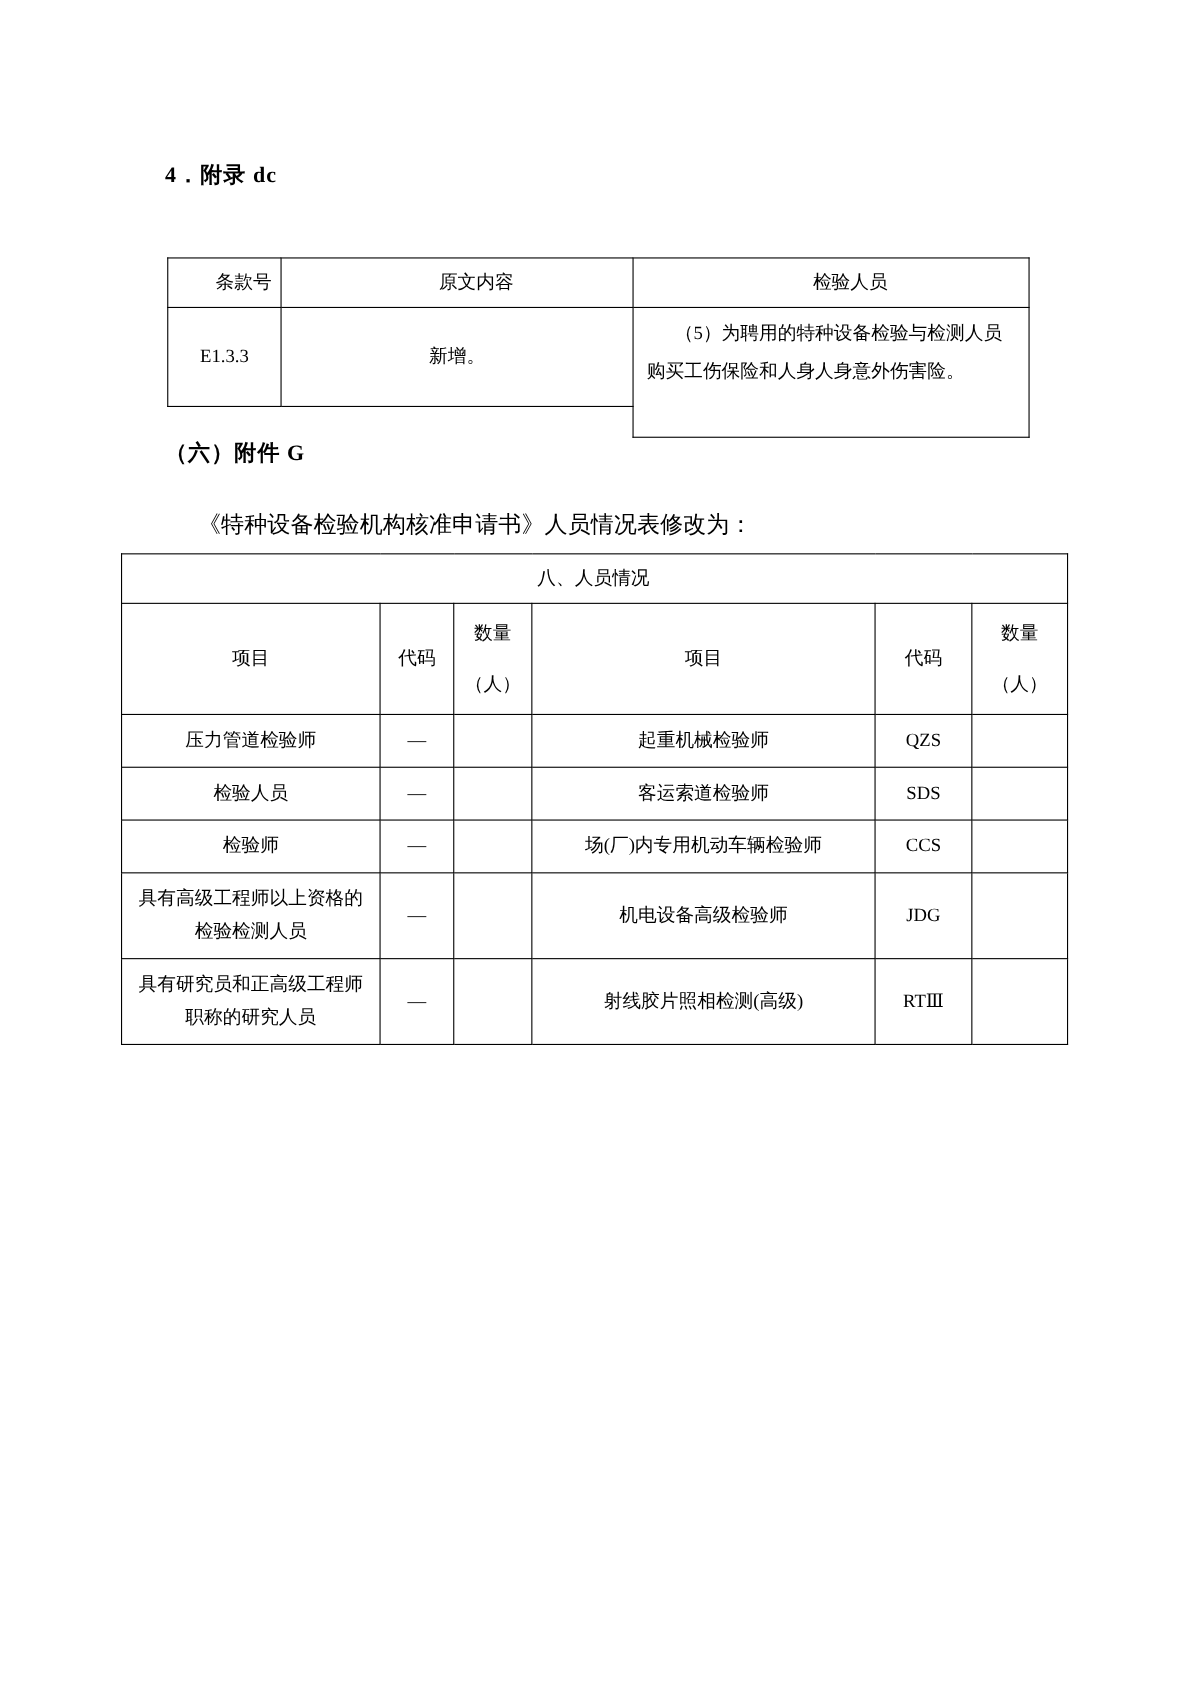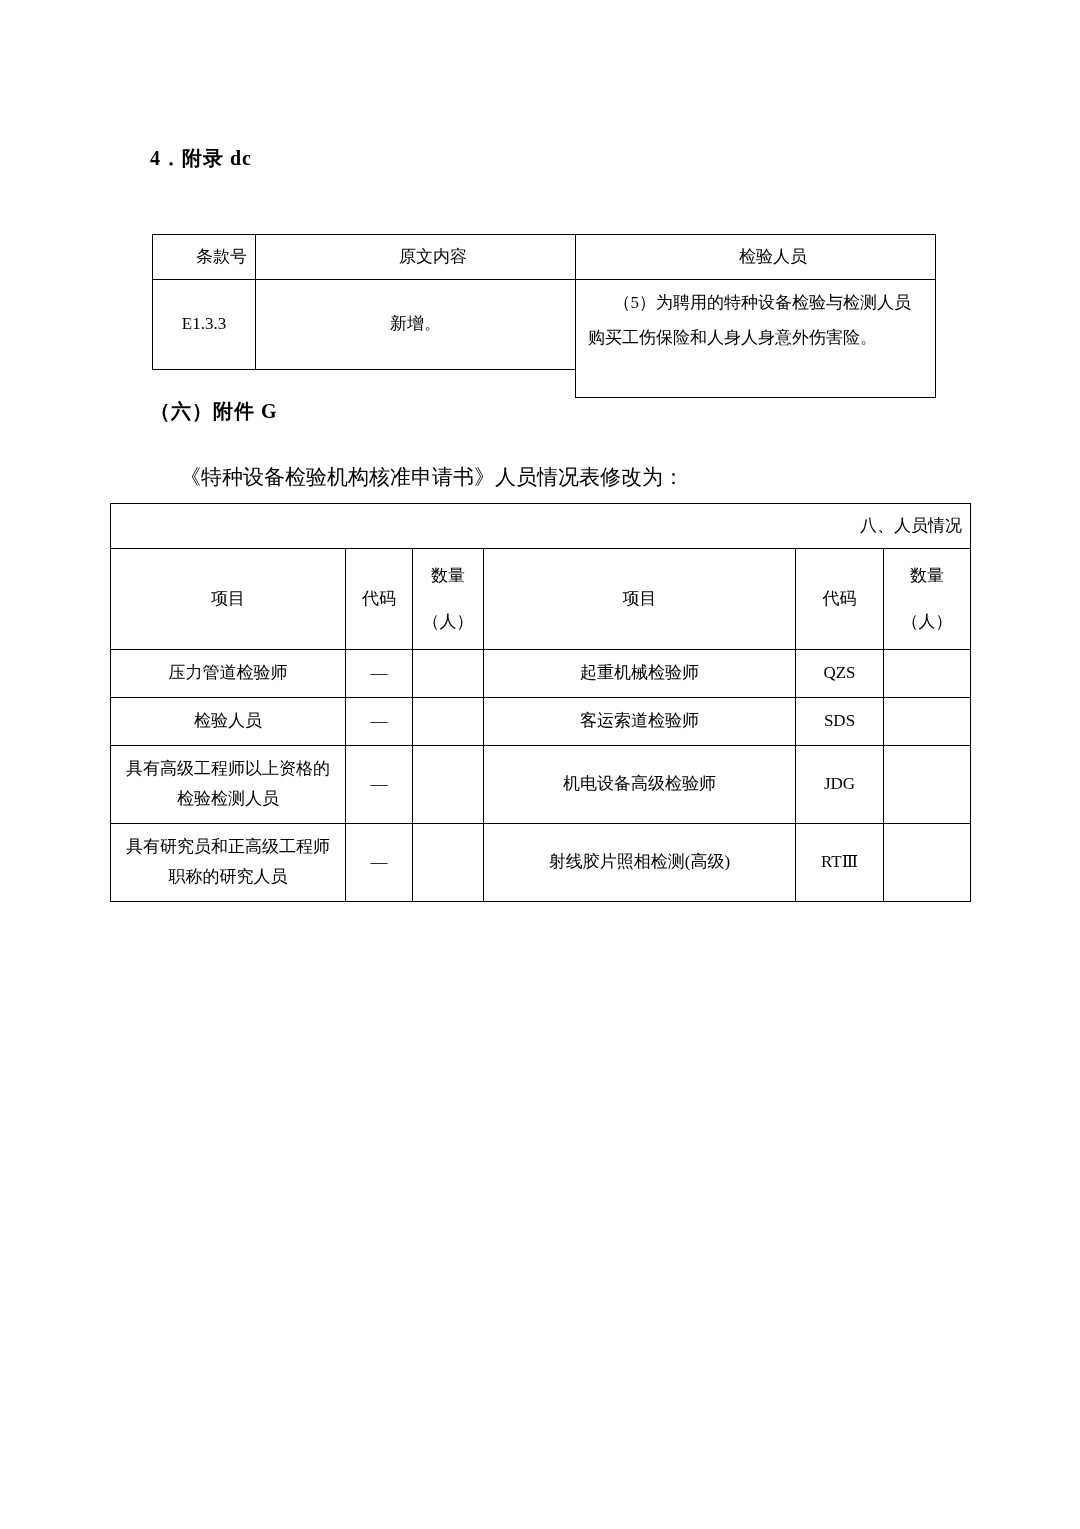--- a/index.html
+++ b/index.html
@@ -55,21 +55,21 @@
     vertical-align: top;
     padding: 6px 12px;
     text-indent: 1.5em;
     line-height: 2.05;
   }
   .t2 .tail td { border: none; height: 28px; padding: 0; }
 
   
   .t3 { width: 860px; margin-top: 12px; margin-left: -40px; }
   .t3 .title-cell {
-    text-align: right;
+    text-align: center;
     height: 45px;
     padding-left: 6px;
     line-height: 1.4;
   }
   .t3 .hdr td { height: 100px; line-height: 2.7; }
   .t3 .data td { height: 48px; }
   .t3 .tall td { height: 78px; }
 </style>
 </head>
 <body>
@@ -150,20 +150,28 @@
       <td></td>
     </tr>
     <tr class="data">
       <td>检验人员</td>
       <td>—</td>
       <td></td>
       <td>客运索道检验师</td>
       <td>SDS</td>
       <td></td>
     </tr>
+    <tr class="data">
+      <td>检验师</td>
+      <td>—</td>
+      <td></td>
+      <td>场(厂)内专用机动车辆检验师</td>
+      <td>CCS</td>
+      <td></td>
+    </tr>
     <tr class="data tall">
       <td>具有高级工程师以上资格的检验检测人员</td>
       <td>—</td>
       <td></td>
       <td>机电设备高级检验师</td>
       <td>JDG</td>
       <td></td>
     </tr>
     <tr class="data tall">
       <td>具有研究员和正高级工程师职称的研究人员</td>

